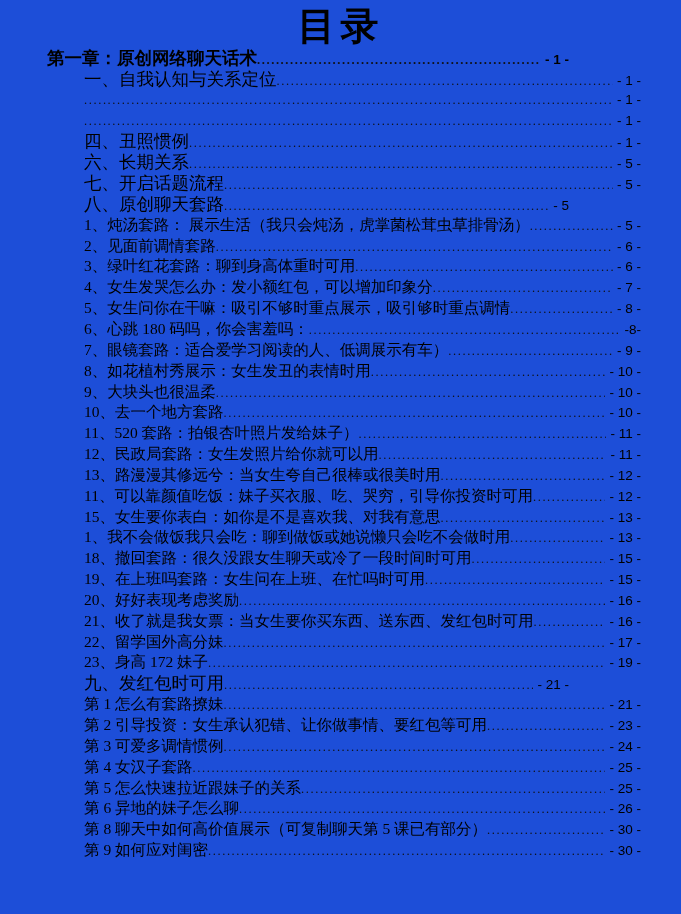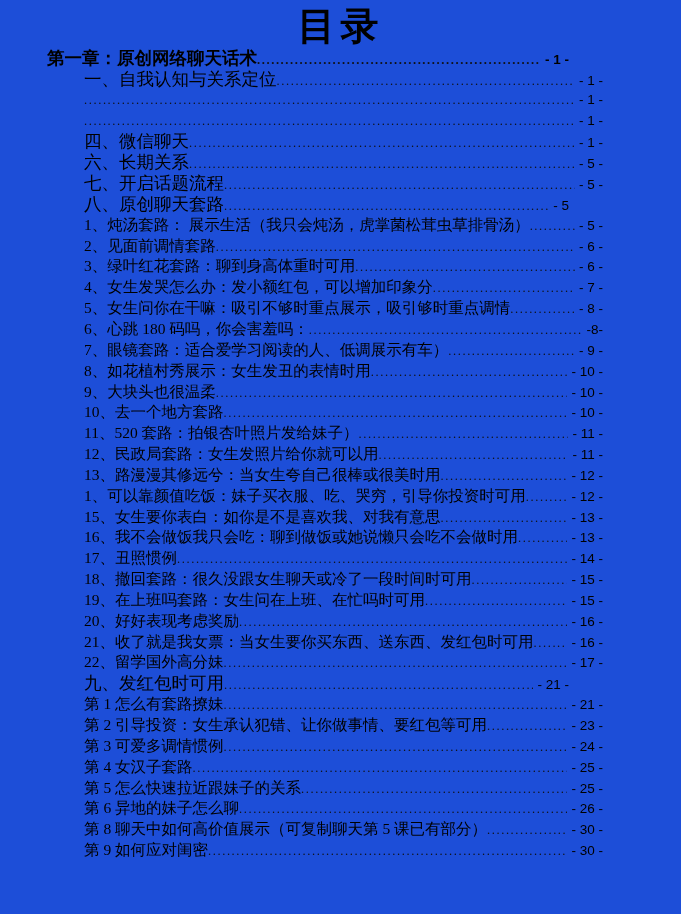--- a/index.html
+++ b/index.html
@@ -44,21 +44,21 @@
   }
   .lvl-section {
     padding-left: 84px;
     font-size: 17.5px;
   }
   .lvl-item {
     padding-left: 84px;
     font-size: 15.5px;
   }
   .pp-inner { padding-right: 112px; }
-  .pp-outer { padding-right: 78px; }
+  .pp-outer { padding-right: 40px; }
   .label {
     flex: 0 1 auto;
     white-space: nowrap;
     overflow: hidden;
   }
   .dots {
     flex: 1 1 0;
     min-width: 0;
     overflow: hidden;
     white-space: nowrap;
@@ -99,21 +99,21 @@
     <span class="dots"></span>
     <span class="pg">- 1 -</span>
   </div>
 
   <div class="toc-row lvl-section pp-outer">
     <span class="dots"></span>
     <span class="pg">- 1 -</span>
   </div>
 
   <div class="toc-row lvl-section pp-outer">
-    <span class="label">四、微信聊天</span>
+    <span class="label">四、丑照惯例</span>
     <span class="dots"></span>
     <span class="pg">- 1 -</span>
   </div>
 
 
   <div class="toc-row lvl-section pp-outer">
     <span class="label">六、长期关系</span>
     <span class="dots"></span>
     <span class="pg">- 5 -</span>
   </div>
@@ -202,42 +202,37 @@
     <span class="pg">- 11 -</span>
   </div>
 
   <div class="toc-row lvl-item pp-outer">
     <span class="label">13、路漫漫其修远兮：当女生夸自己很棒或很美时用</span>
     <span class="dots"></span>
     <span class="pg">- 12 -</span>
   </div>
 
   <div class="toc-row lvl-item pp-outer">
-    <span class="label">1、可以靠颜值吃饭：妹子买衣服、吃、哭穷，引导你投资时可用</span>
+    <span class="label">11、可以靠颜值吃饭：妹子买衣服、吃、哭穷，引导你投资时可用</span>
     <span class="dots"></span>
     <span class="pg">- 12 -</span>
   </div>
 
   <div class="toc-row lvl-item pp-outer">
     <span class="label">15、女生要你表白：如你是不是喜欢我、对我有意思</span>
     <span class="dots"></span>
     <span class="pg">- 13 -</span>
   </div>
 
   <div class="toc-row lvl-item pp-outer">
-    <span class="label">16、我不会做饭我只会吃：聊到做饭或她说懒只会吃不会做时用</span>
+    <span class="label">1、我不会做饭我只会吃：聊到做饭或她说懒只会吃不会做时用</span>
     <span class="dots"></span>
     <span class="pg">- 13 -</span>
   </div>
 
-  <div class="toc-row lvl-item pp-outer">
-    <span class="label">17、丑照惯例</span>
-    <span class="dots"></span>
-    <span class="pg">- 14 -</span>
-  </div>
 
   <div class="toc-row lvl-item pp-outer">
     <span class="label">18、撤回套路：很久没跟女生聊天或冷了一段时间时可用</span>
     <span class="dots"></span>
     <span class="pg">- 15 -</span>
   </div>
 
   <div class="toc-row lvl-item pp-outer">
     <span class="label">19、在上班吗套路：女生问在上班、在忙吗时可用</span>
     <span class="dots"></span>
@@ -255,20 +250,25 @@
     <span class="dots"></span>
     <span class="pg">- 16 -</span>
   </div>
 
   <div class="toc-row lvl-item pp-outer">
     <span class="label">22、留学国外高分妹</span>
     <span class="dots"></span>
     <span class="pg">- 17 -</span>
   </div>
 
+  <div class="toc-row lvl-item pp-outer">
+    <span class="label">23、身高 172 妹子</span>
+    <span class="dots"></span>
+    <span class="pg">- 19 -</span>
+  </div>
 
   <div class="toc-row lvl-section pp-inner">
     <span class="label">九、发红包时可用</span>
     <span class="dots"></span>
     <span class="pg">- 21 -</span>
   </div>
 
   <div class="toc-row lvl-item pp-outer">
     <span class="label">第 1 怎么有套路撩妹</span>
     <span class="dots"></span>

